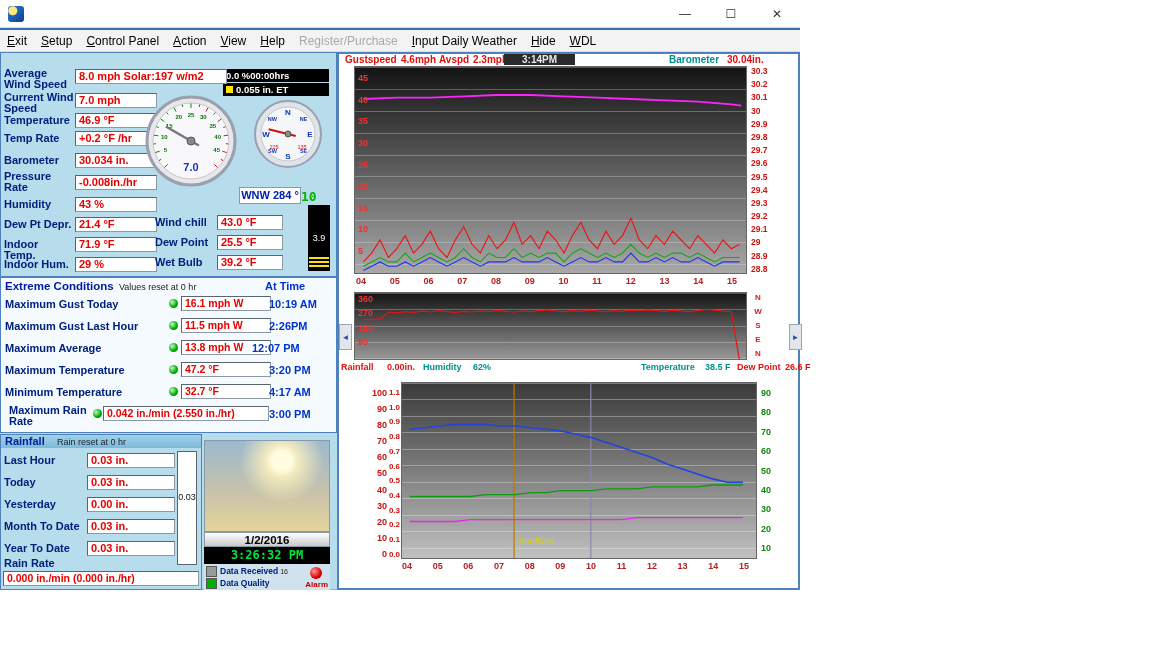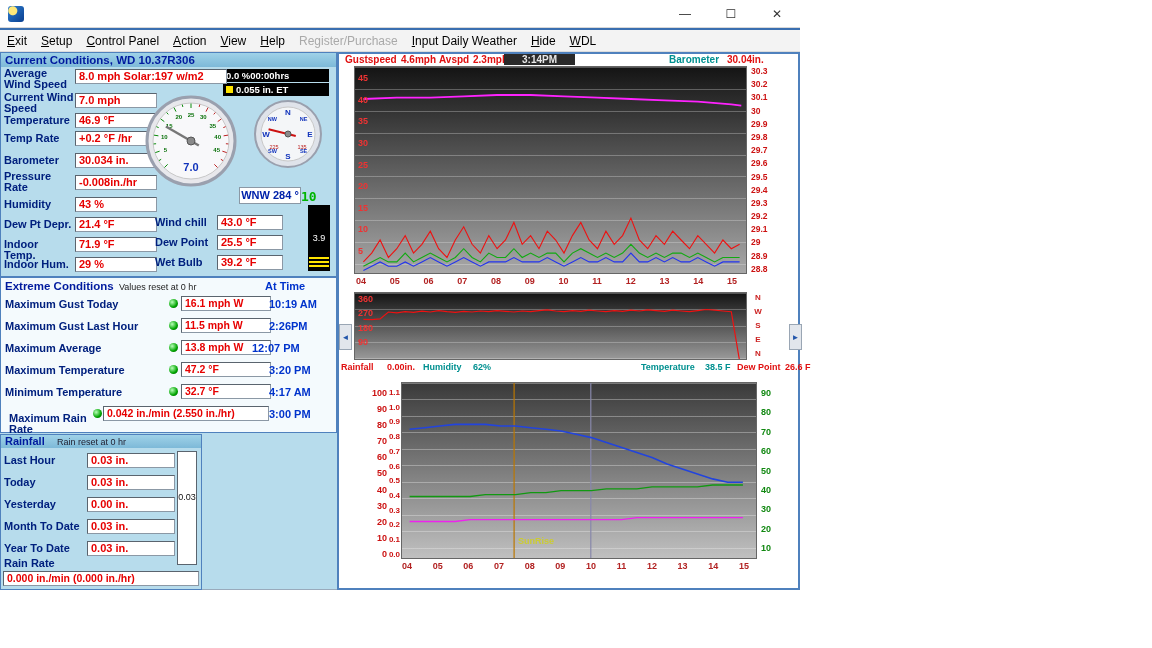--- a/index.html
+++ b/index.html
@@ -122,21 +122,20 @@
     <div class="menu-item accel-first">Action</div>
     <div class="menu-item accel-first">View</div>
     <div class="menu-item accel-first">Help</div>
     <div class="menu-item disabled">Register/Purchase</div>
     <div class="menu-item accel-first">Input Daily Weather</div>
     <div class="menu-item accel-first">Hide</div>
     <div class="menu-item accel-first">WDL</div>
   </div>
 
   <div id="current">
-    <div class="hdr">Current Conditions, WD 10.37R306</div>
 
     <div class="blackbox" style="left:222px;top:16px;width:100px;">0.0 %00:00hrs</div>
     <div class="blackbox" style="left:222px;top:30px;width:100px;"><span class="et-mark"></span><span>0.055 in. ET</span></div>
 
     <div class="lbl" style="left:3px;top:15px;width:70px;">Average Wind Speed</div>
     <div class="val" style="left:74px;top:16px;width:144px;">8.0 mph Solar:197 w/m2</div>
 
     <div class="lbl" style="left:3px;top:39px;width:70px;">Current Wind Speed</div>
     <div class="val" style="left:74px;top:40px;width:74px;">7.0 mph</div>
 
@@ -259,21 +258,21 @@
     <div class="lbl" style="left:4px;top:87px;">Maximum Temperature</div>
     <div class="led" style="left:168px;top:87px;"></div>
     <div class="val" style="left:180px;top:84px;width:82px;font-size:10.5px;">47.2 °F</div>
     <div class="tm" style="left:268px;top:86px;">3:20 PM</div>
 
     <div class="lbl" style="left:4px;top:109px;">Minimum Temperature</div>
     <div class="led" style="left:168px;top:109px;"></div>
     <div class="val" style="left:180px;top:106px;width:82px;font-size:10.5px;">32.7 °F</div>
     <div class="tm" style="left:268px;top:108px;">4:17 AM</div>
 
-    <div class="lbl" style="left:8px;top:127px;width:80px;margin-top:8px;">Maximum Rain Rate</div>
+    <div class="lbl" style="left:8px;top:127px;width:80px;">Maximum Rain Rate</div>
     <div class="led" style="left:92px;top:131px;"></div>
     <div class="val" style="left:102px;top:128px;width:158px;font-size:10.5px;">0.042 in./min (2.550 in./hr)</div>
     <div class="tm" style="left:268px;top:130px;">3:00 PM</div>
   </div>
 
   <div id="rainpanel">
     <div class="hdr">
       <span class="t">Rainfall</span>
       <span class="s">Rain reset at 0 hr</span>
     </div>
@@ -287,20 +286,38 @@
     <div class="val" style="left:86px;top:84px;width:80px;">0.03 in.</div>
     <div class="lbl" style="left:3px;top:108px;">Year To Date</div>
     <div class="val" style="left:86px;top:106px;width:80px;">0.03 in.</div>
     <div class="lbl" style="left:3px;top:123px;">Rain Rate</div>
     <div class="val" style="left:2px;top:136px;width:188px;font-size:10.5px;">0.000 in./min (0.000 in./hr)</div>
     <div id="rain-gauge">
       <div class="gv">0.03</div>
     </div>
   </div>
 
+  <div id="sunpanel">
+    <div id="sky"></div>
+    <div id="datebar">1/2/2016</div>
+    <div id="timebar">3:26:32 PM</div>
+    <div id="statusarea">
+      <div class="statrow" style="top:1px;">
+        <span class="sq" style="background:#9a9a9a;"></span>
+        <span class="st">Data Received</span>
+        <span class="ct">16</span>
+      </div>
+      <div class="statrow" style="top:13px;">
+        <span class="sq" style="background:#00b000;"></span>
+        <span class="st">Data Quality</span>
+      </div>
+      <div id="alarm-dot"></div>
+      <div id="alarm-lbl">Alarm</div>
+    </div>
+  </div>
 
   <div id="charts">
 
     <div id="top-hdr">
       <span class="red-t" style="left:4px;">Gustspeed</span>
       <span class="red-t" style="left:60px;">4.6mph</span>
       <span class="red-t" style="left:98px;">Avspd</span>
       <span class="red-t" style="left:132px;">2.3mph</span>
       <span id="chip-time">3:14PM</span>
       <span class="teal-t" style="left:328px;">Barometer</span>

